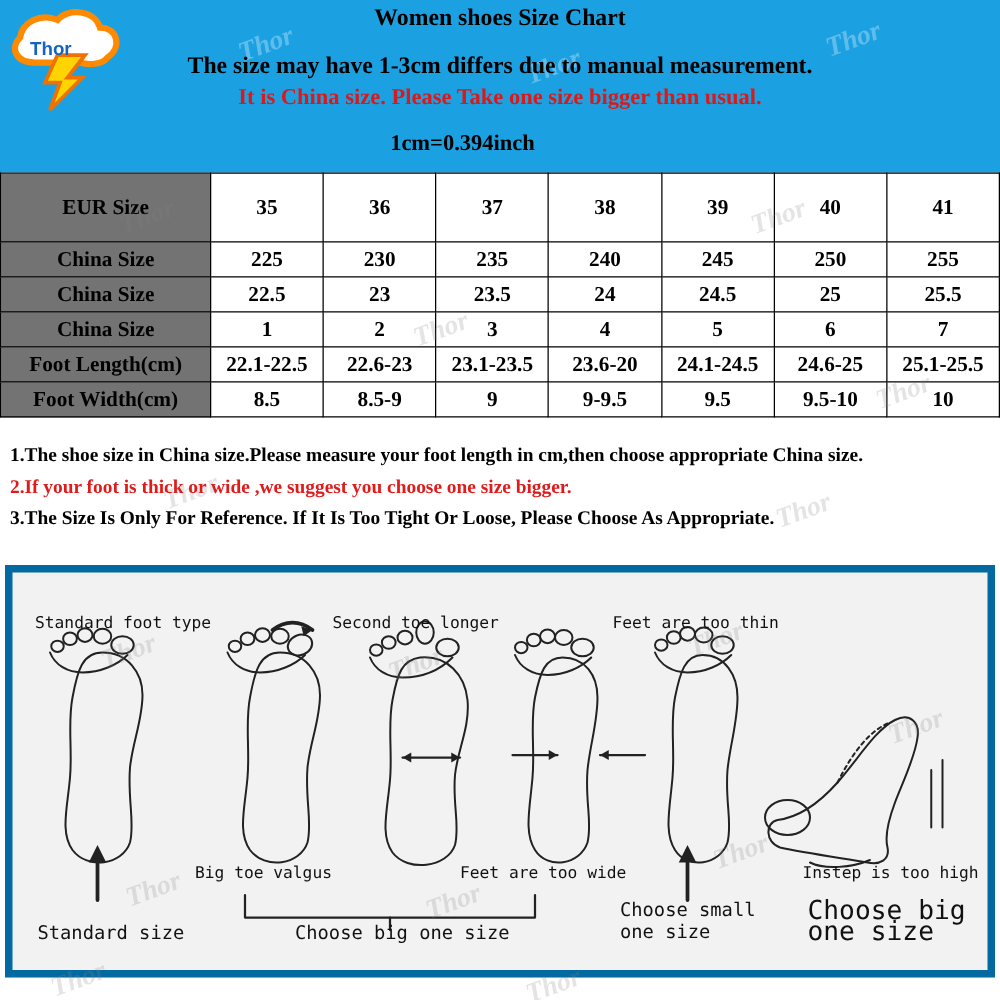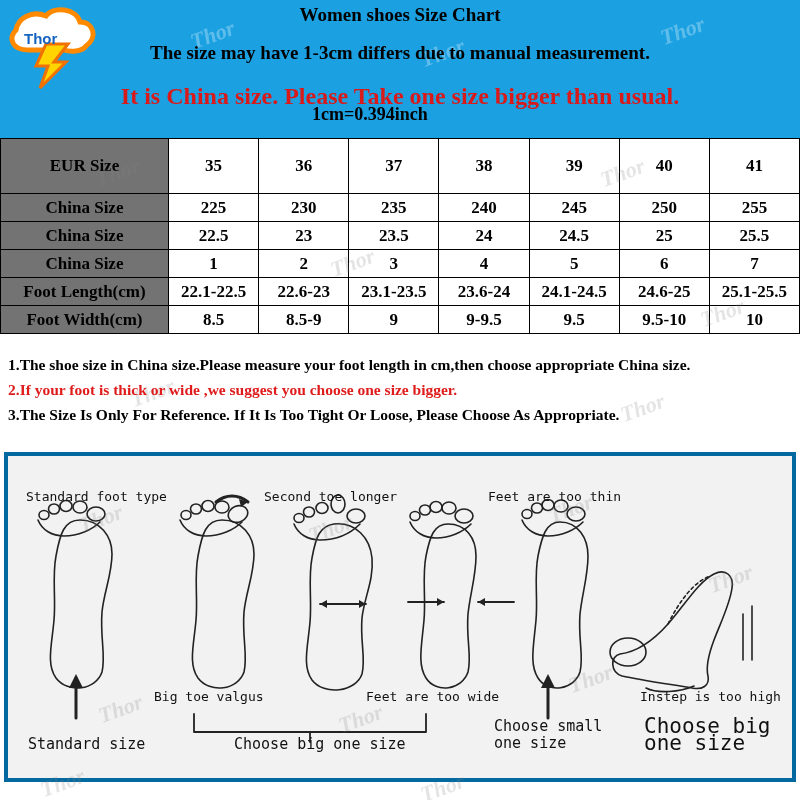--- a/index.html
+++ b/index.html
@@ -38,24 +38,24 @@
     left: 0; top: 42px;
     width: 800px;
     text-align: center;
     font-size: 19px;
     font-weight: bold;
     color: #000;
     font-family: "Liberation Serif", serif;
   }
   .header-line2 {
     position: absolute;
-    left: 0; top: 83px;
+    left: 0; top: 67px;
     width: 800px;
     text-align: center;
-    font-size: 24px;
+    font-size: 18px;
     font-weight: bold;
     color: #d91a1a;
     font-family: "Liberation Serif", serif;
   }
   .header-line3 {
     position: absolute;
     left: 0; top: 104px;
     width: 740px;
     text-align: center;
     font-size: 18px;
@@ -112,21 +112,21 @@
     font-weight: bold;
   }
   .note.red { color: #e01b1b; }
 
   
   .foot-panel {
     position: absolute;
     left: 4px; top: 452px;
     width: 792px; height: 330px;
     background: #f2f2f2;
-    border: 4px solid #0369a1;
+    border: 6px solid #0369a1;
   }
   .foot-label {
     position: absolute;
     font-family: "DejaVu Sans Mono", monospace;
     font-size: 13px;
     color: #111;
     white-space: pre;
     line-height: 17px;
   }
 
@@ -206,21 +206,21 @@
         <td class="val">4</td>
         <td class="val">5</td>
         <td class="val">6</td>
         <td class="val">7</td>
       </tr>
       <tr>
         <td class="rowhead">Foot Length(cm)</td>
         <td class="val">22.1-22.5</td>
         <td class="val">22.6-23</td>
         <td class="val">23.1-23.5</td>
-        <td class="val">23.6-24</td>
+        <td class="val">23.6-20</td>
         <td class="val">24.1-24.5</td>
         <td class="val">24.6-25</td>
         <td class="val">25.1-25.5</td>
       </tr>
       <tr>
         <td class="rowhead">Foot Width(cm)</td>
         <td class="val">8.5</td>
         <td class="val">8.5-9</td>
         <td class="val">9</td>
         <td class="val">9-9.5</td>

